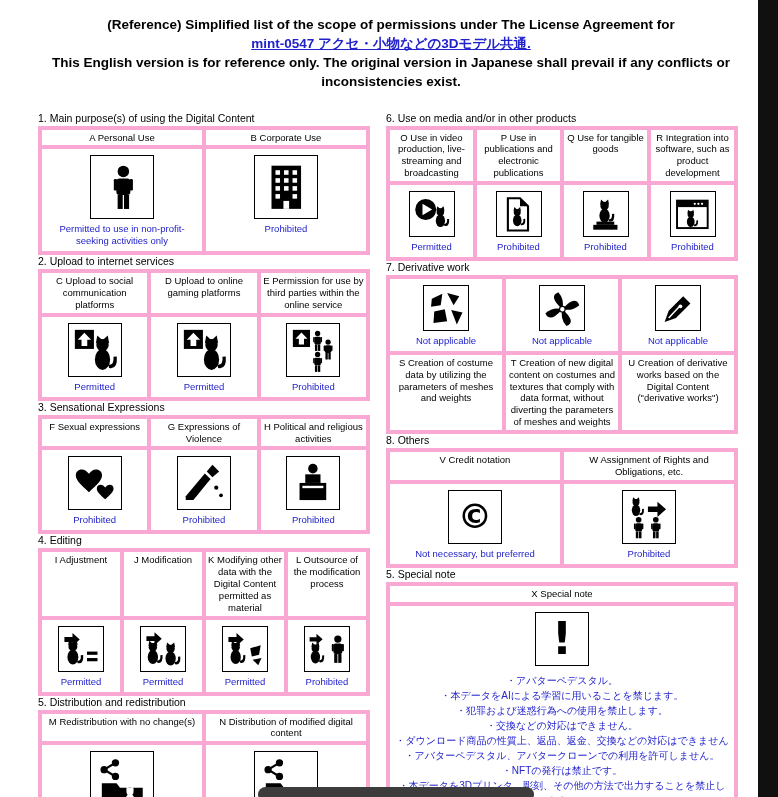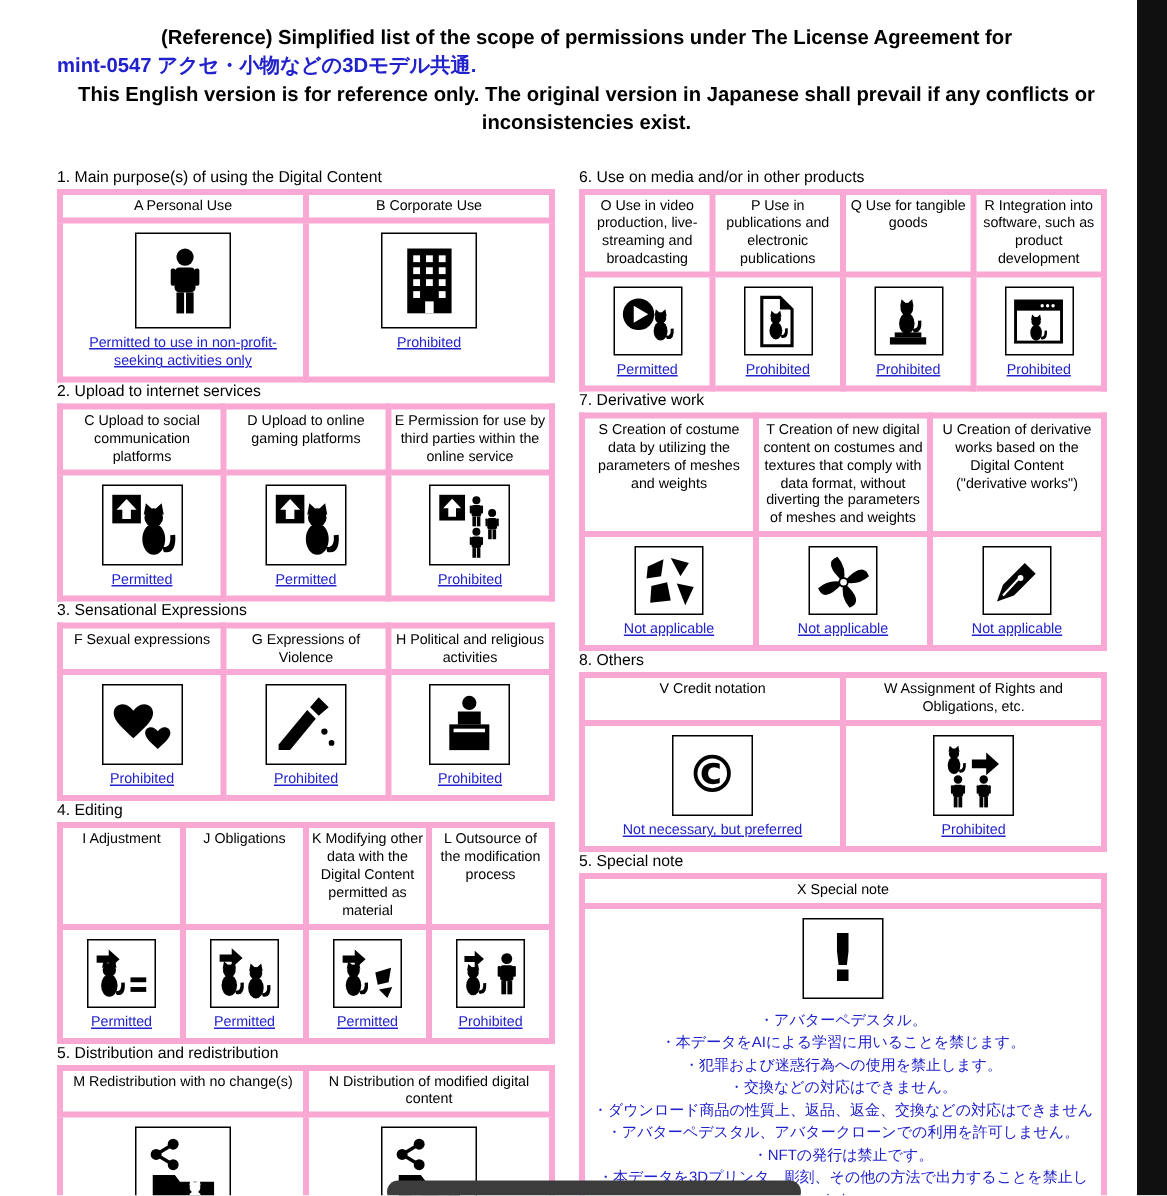--- a/index.html
+++ b/index.html
@@ -1,39 +1,39 @@
 <!DOCTYPE html>
 <html style="--title-blue: #2222cc; --link-blue: #2222cc; --note-red: #cc0000;"><head>
 <meta charset="utf-8">
 <style>
   * { margin:0; padding:0; box-sizing:border-box; }
   html,body { background:#ffffff; }
   .page { width:778px; height:797px; position:relative; background:#fff;
           font-family:"Liberation Sans","DejaVu Sans",sans-serif; color:#000; overflow:hidden; }
   .content { position:absolute; left:38px; top:16px; width:706px; }
   .t1,.t3 { font-weight:bold; font-size:13.5px; text-align:center; line-height:1.4; }
-  .t2 { font-weight:bold; font-size:13.5px; text-align:left; line-height:1.4; color:var(--title-blue,#2222cc); }
+  .t2 { font-weight:bold; font-size:13.5px; text-align:center; line-height:1.4; color:var(--title-blue,#2222cc);text-decoration:underline; }
   .cols { display:flex; gap:16px; margin-top:20px; }
   .col { display:flex; flex-direction:column; }
   .col.left  { width:332px; }
   .col.right { width:352px; }
   .section { }
   .sec-title { font-size:10.5px; margin-bottom:2px; }
   table.perm { border-collapse:collapse; width:100%; table-layout:fixed; }
   table.perm td { border:4px solid #f9a8d4; text-align:center; vertical-align:top; padding:2px; }
   td.hdr { font-size:9.5px; line-height:1.25; }
   td.body { padding:3px 2px 2px; }
   .icon-box { border:1px solid #000; background:#fff; display:flex; align-items:center;
               justify-content:center; margin:4px auto 3px; }
   .icon-box.s64 { width:64px; height:64px; }
   .icon-box.s54 { width:54px; height:54px; }
   .icon-box.s46 { width:46px; height:46px; }
   .icon-box svg { width:88%; height:88%; display:block; }
   svg text { font-family:"DejaVu Sans","Liberation Sans",sans-serif; }
-  .status { font-size:9.5px; color:var(--link-blue,#2222cc); text-decoration:underline;
+  .status { font-size:9.5px; color:var(--link-blue,#2222cc); 
             line-height:1.25; padding:1px 1px 2px; }
   .notes { font-size:10px; color:var(--link-blue,#2222cc); line-height:1.5;
            text-align:center; padding:4px 3px 5px; }
   .right-strip { position:absolute; top:0; right:0; width:20px; height:797px; background:#101010; }
   .bottom-bar { position:absolute; bottom:-5px; left:258px; width:276px; height:15px;
                 background:#3c3c3c; border-radius:9px; }
 </style>
 </head>
 <body>
 
@@ -214,21 +214,21 @@
           </tbody>
             </table>
         </div>
 
         <div class="section">
           <div class="sec-title">4. Editing</div>
           <table class="perm">
             <tbody>
                 <tr>
               <td class="hdr">I Adjustment</td>
-              <td class="hdr">J Obligations</td>
+              <td class="hdr">J Modification</td>
               <td class="hdr">K Modifying other data with the Digital Content permitted as material</td>
               <td class="hdr">L Outsource of the modification process</td>
             </tr>
             <tr>
               <td class="body">
                 <div class="icon-box s46">
                   <svg viewBox="0 0 48 48">
                     <use href="#d-arrow-r" transform="translate(3,5)"></use>
                     <use href="#d-cat" transform="translate(5,16) scale(0.85)"></use>
                     <rect x="31" y="28" width="13" height="4"></rect>
@@ -369,25 +369,20 @@
             </tr>
           </tbody>
             </table>
         </div>
 
         <div class="section">
           <div class="sec-title">7. Derivative work</div>
           <table class="perm">
             <tbody>
                 <tr>
-              <td class="hdr">S Creation of costume data by utilizing the parameters of meshes and weights</td>
-              <td class="hdr">T Creation of new digital content on costumes and textures that comply with data format, without diverting the parameters of meshes and weights</td>
-              <td class="hdr">U Creation of derivative works based on the Digital Content ("derivative works")</td>
-            </tr>
-            <tr>
               <td class="body">
                 <div class="icon-box s46">
                   <svg viewBox="0 0 48 48">
                     <polygon points="6,12 19,6 17,20 5,22"></polygon>
                     <polygon points="25,5 40,9 33,20"></polygon>
                     <polygon points="9,28 22,25 25,40 8,42"></polygon>
                     <polygon points="30,26 44,29 37,44"></polygon>
                   </svg>
                 </div>
                 <div class="status">Not applicable</div>
@@ -409,20 +404,25 @@
               <td class="body">
                 <div class="icon-box s46">
                   <svg viewBox="0 0 48 48">
                     <path d="M7 41 L12 27 L30 9 L39 18 L21 36 Z"></path>
                     <path d="M12 36 L25 22" stroke="#fff" stroke-width="1.8" fill="none"></path>
                     <circle cx="26.5" cy="21.5" r="2.4" fill="#fff"></circle>
                   </svg>
                 </div>
                 <div class="status">Not applicable</div>
               </td>
+            </tr>
+            <tr>
+              <td class="hdr">S Creation of costume data by utilizing the parameters of meshes and weights</td>
+              <td class="hdr">T Creation of new digital content on costumes and textures that comply with data format, without diverting the parameters of meshes and weights</td>
+              <td class="hdr">U Creation of derivative works based on the Digital Content ("derivative works")</td>
             </tr>
           </tbody>
             </table>
         </div>
 
         <div class="section">
           <div class="sec-title">8. Others</div>
           <table class="perm">
             <tbody>
                 <tr>

